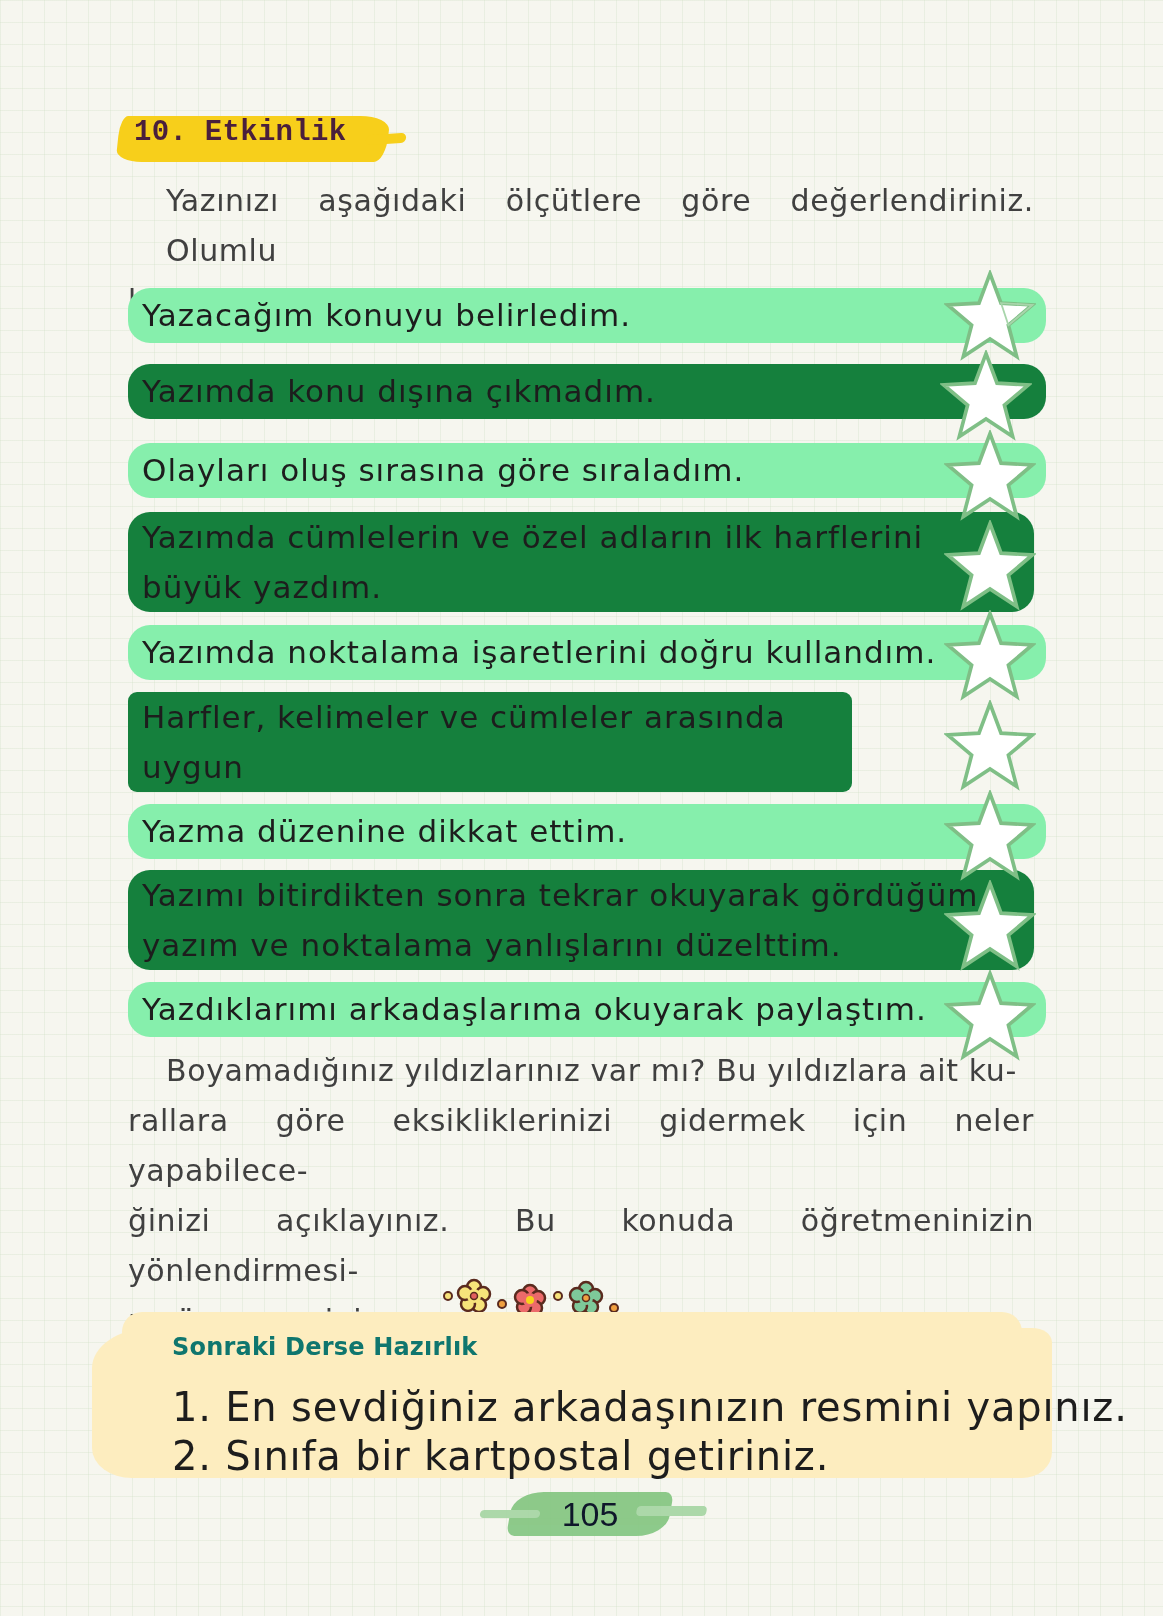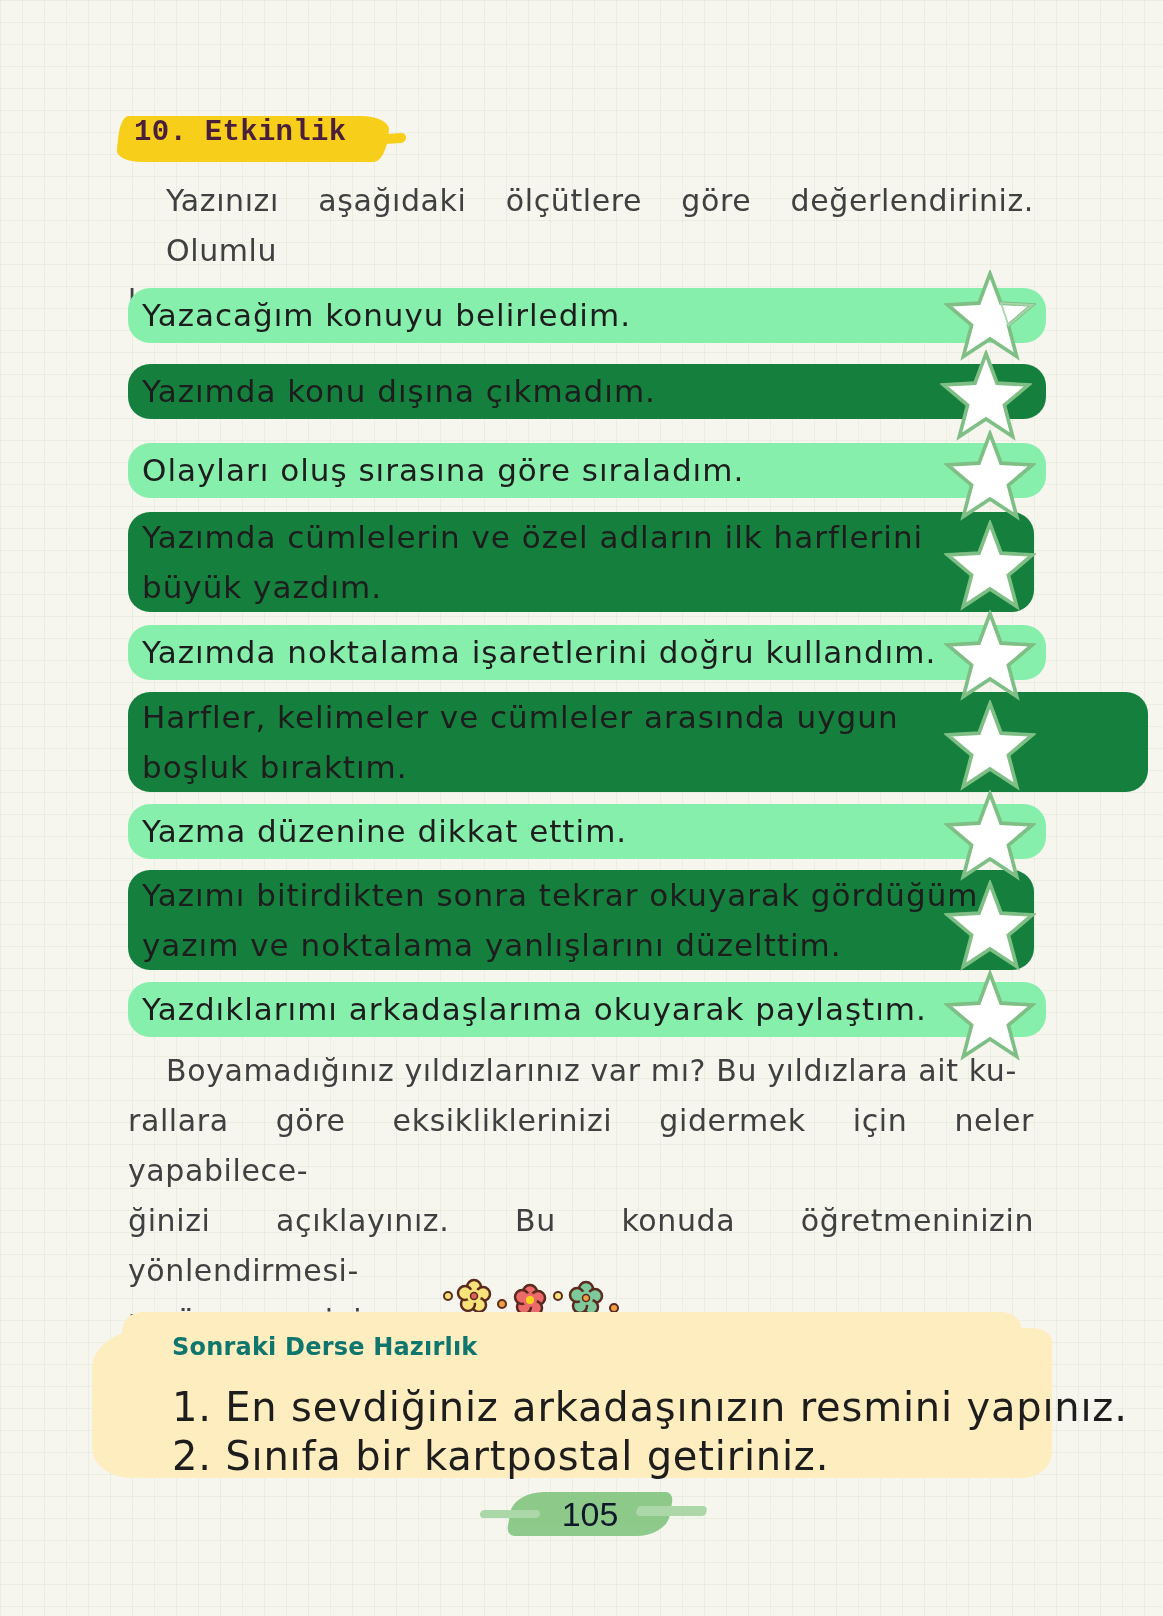--- a/index.html
+++ b/index.html
@@ -124,21 +124,21 @@
   <div class="row dark single" style="top:422px;margin-top:21px;">
     <span>Olayları oluş sırasına göre sıraladım.</span>
   </div>
   <div class="row light double" style="top:512px; width:906px;">
     <div>Yazımda cümlelerin ve özel adların ilk harflerini</div>
     <div>büyük yazdım.</div>
   </div>
   <div class="row dark single" style="top:625px;">
     <span>Yazımda noktalama işaretlerini doğru kullandım.</span>
   </div>
-  <div class="row light double" style="top:692px; width:1020px;">
+  <div class="row light double" style="top:692px; width:724px;border-radius:9px;">
     <div>Harfler, kelimeler ve cümleler arasında uygun</div>
     <div>boşluk bıraktım.</div>
   </div>
   <div class="row dark single" style="top:804px;">
     <span>Yazma düzenine dikkat ettim.</span>
   </div>
   <div class="row dark single" style="top:982px;">
     <span>Yazdıklarımı arkadaşlarıma okuyarak paylaştım.</span>
   </div>
   <div class="row light double" style="top:870px; width:906px;">

